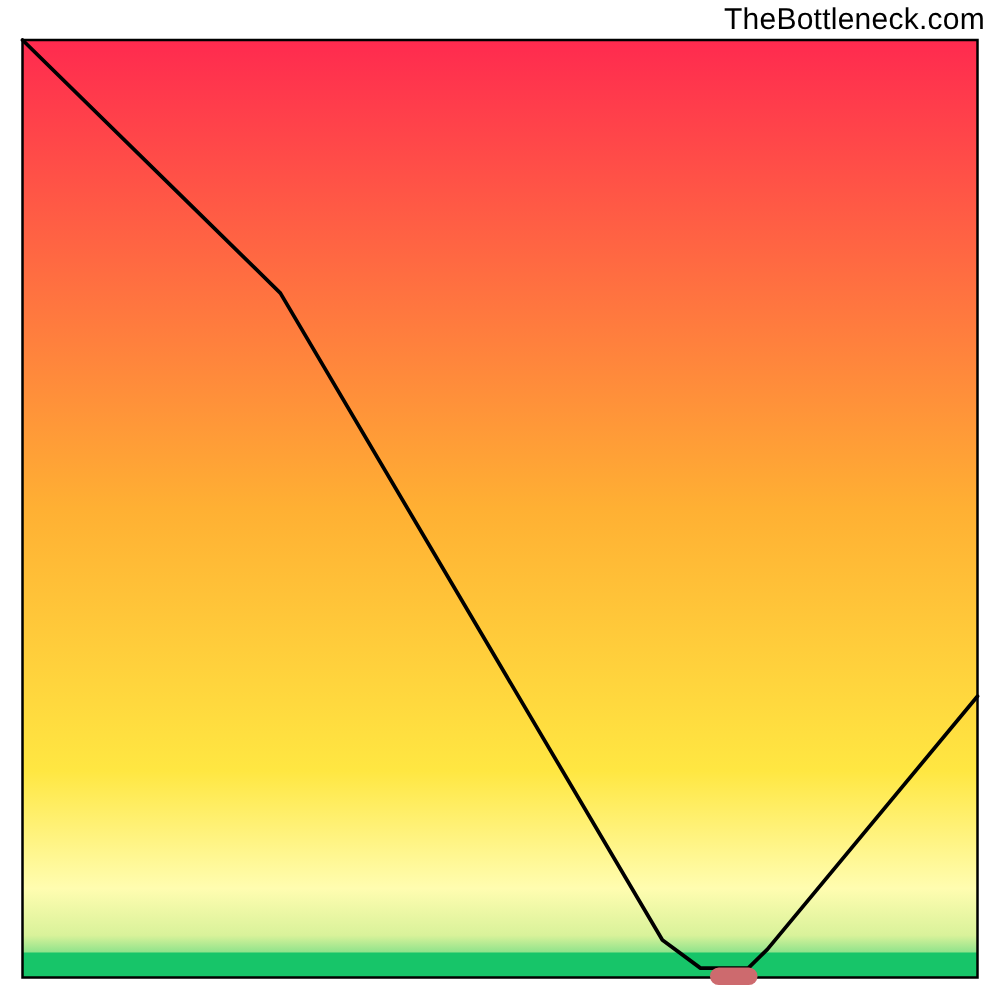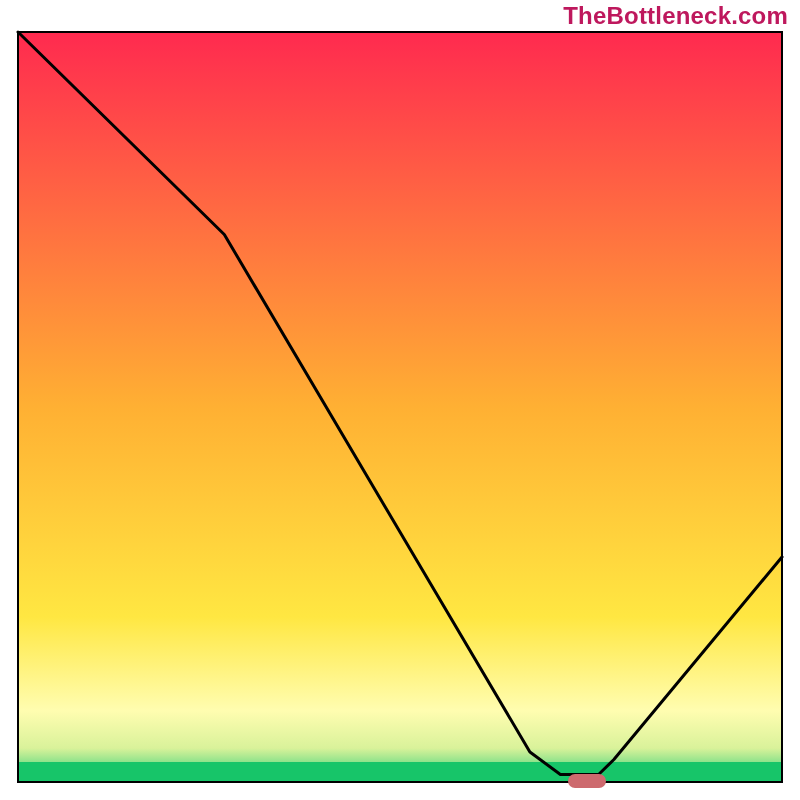--- a/index.html
+++ b/index.html
@@ -14,22 +14,22 @@
     position: relative;
     width: 800px;
     height: 800px;
   }
   .watermark {
     position: absolute;
     top: 2px;
     right: 12px;
     font-family: Arial, Helvetica, sans-serif;
     font-size: 24px;
-    font-weight: 700;
-    color: #be185d;
+    font-weight: 400;
+    color: #000000;
     letter-spacing: 0.2px;
     z-index: 4;
   }
   svg.plot {
     position: absolute;
     top: 0;
     left: 0;
   }
   .marker {
     position: absolute;

